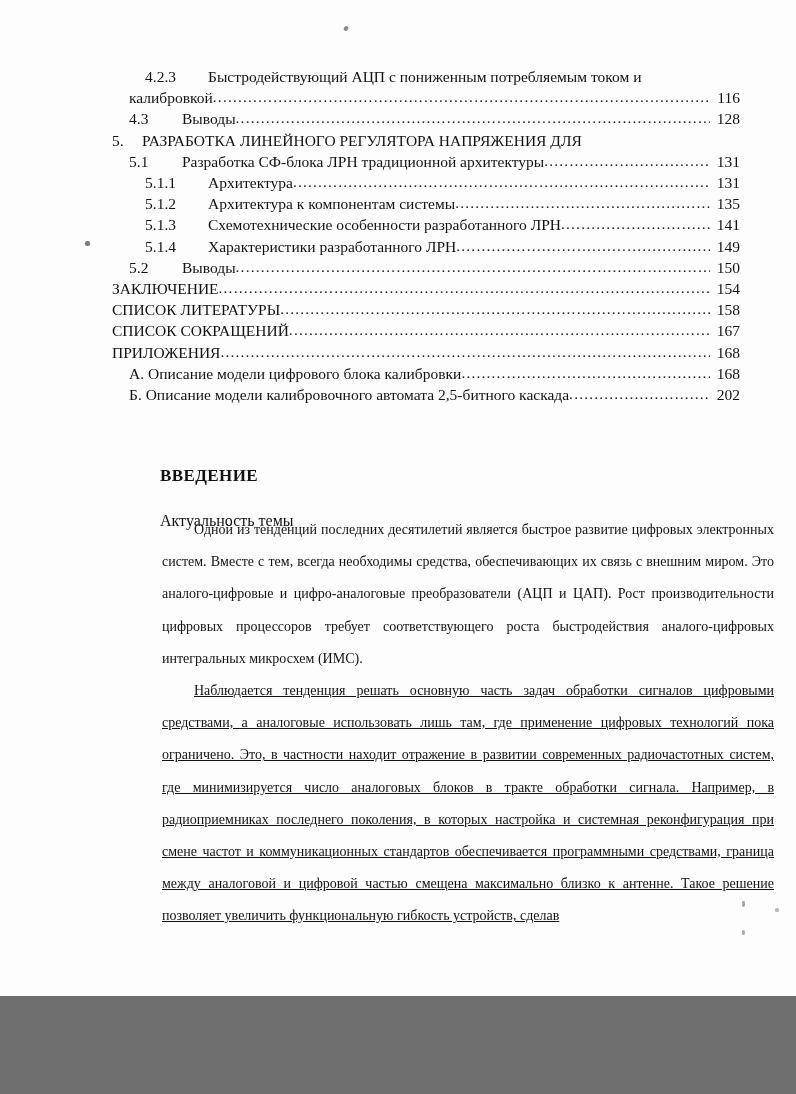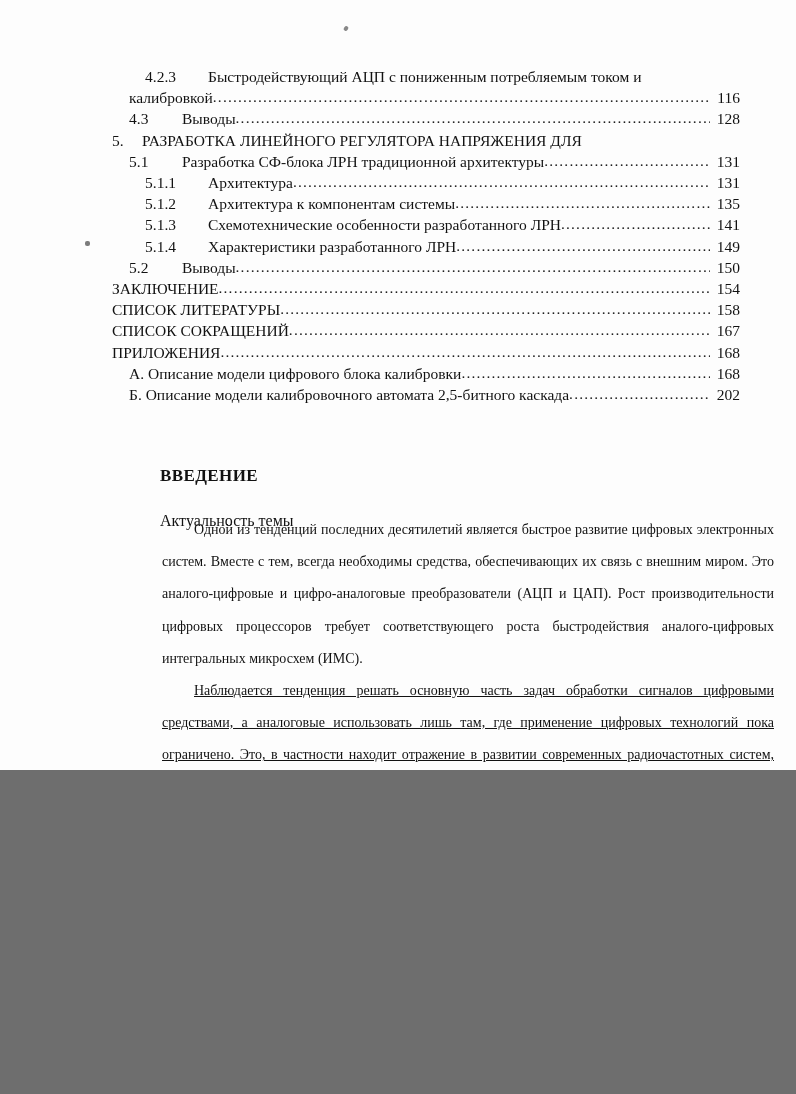--- a/index.html
+++ b/index.html
@@ -4,21 +4,21 @@
 <title>Scanned dissertation page</title>
 <style>
   html, body {
     margin: 0;
     padding: 0;
     background: #6e6e6e;
   }
   .page {
     position: relative;
     width: 796px;
-    height: 770px;
+    height: 996px;
     margin: 0 auto;
     background: #fdfdfd;
     overflow: hidden;
     font-family: "Liberation Serif", "DejaVu Serif", serif;
     color: #121212;
     -webkit-font-smoothing: antialiased;
   }
 
   
   .toc {

